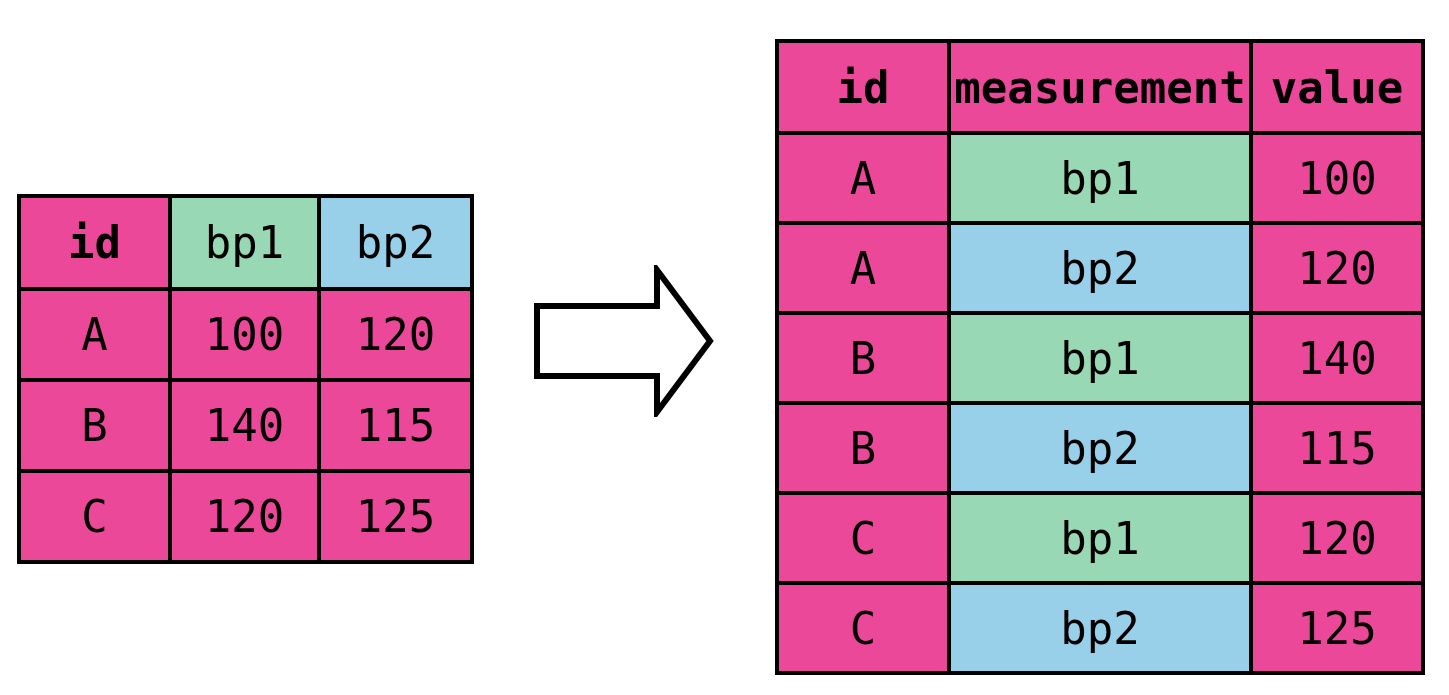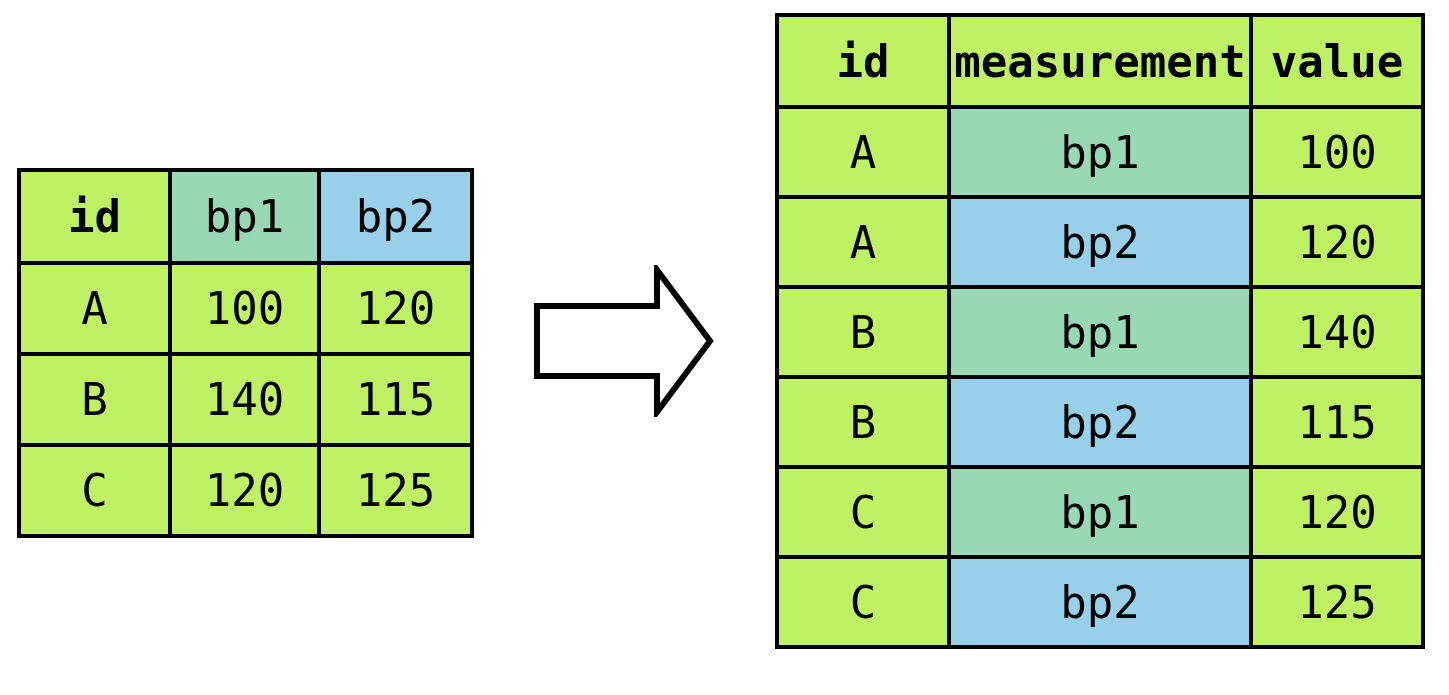--- a/index.html
+++ b/index.html
@@ -13,21 +13,22 @@
     height: 695px;
     background: #ffffff;
     overflow: hidden;
     font-family: "DejaVu Sans Mono", monospace;
     color: #000000;
   }
   table.dtable {
     position: absolute;
     border-collapse: collapse;
     table-layout: fixed;
-    background: #bef264;
+    background: #ec4899;
+    margin-top: 26px;
   }
   table.dtable td, table.dtable th {
     border: 4px solid #000000;
     text-align: center;
     vertical-align: middle;
     font-size: 44px;
     font-weight: normal;
     padding: 0;
     overflow: hidden;
     white-space: nowrap;

